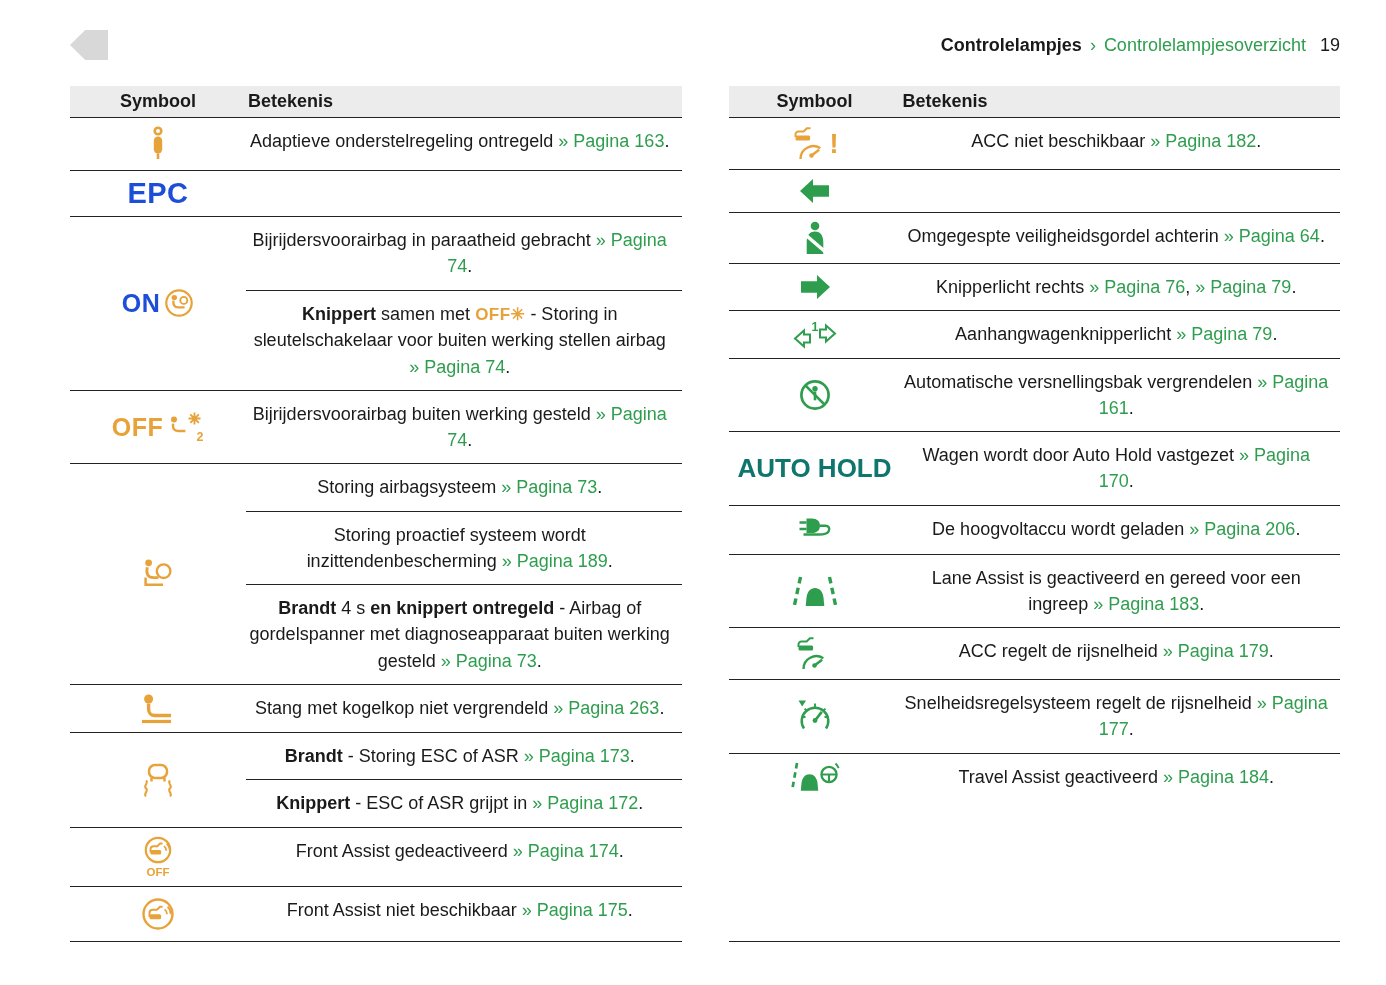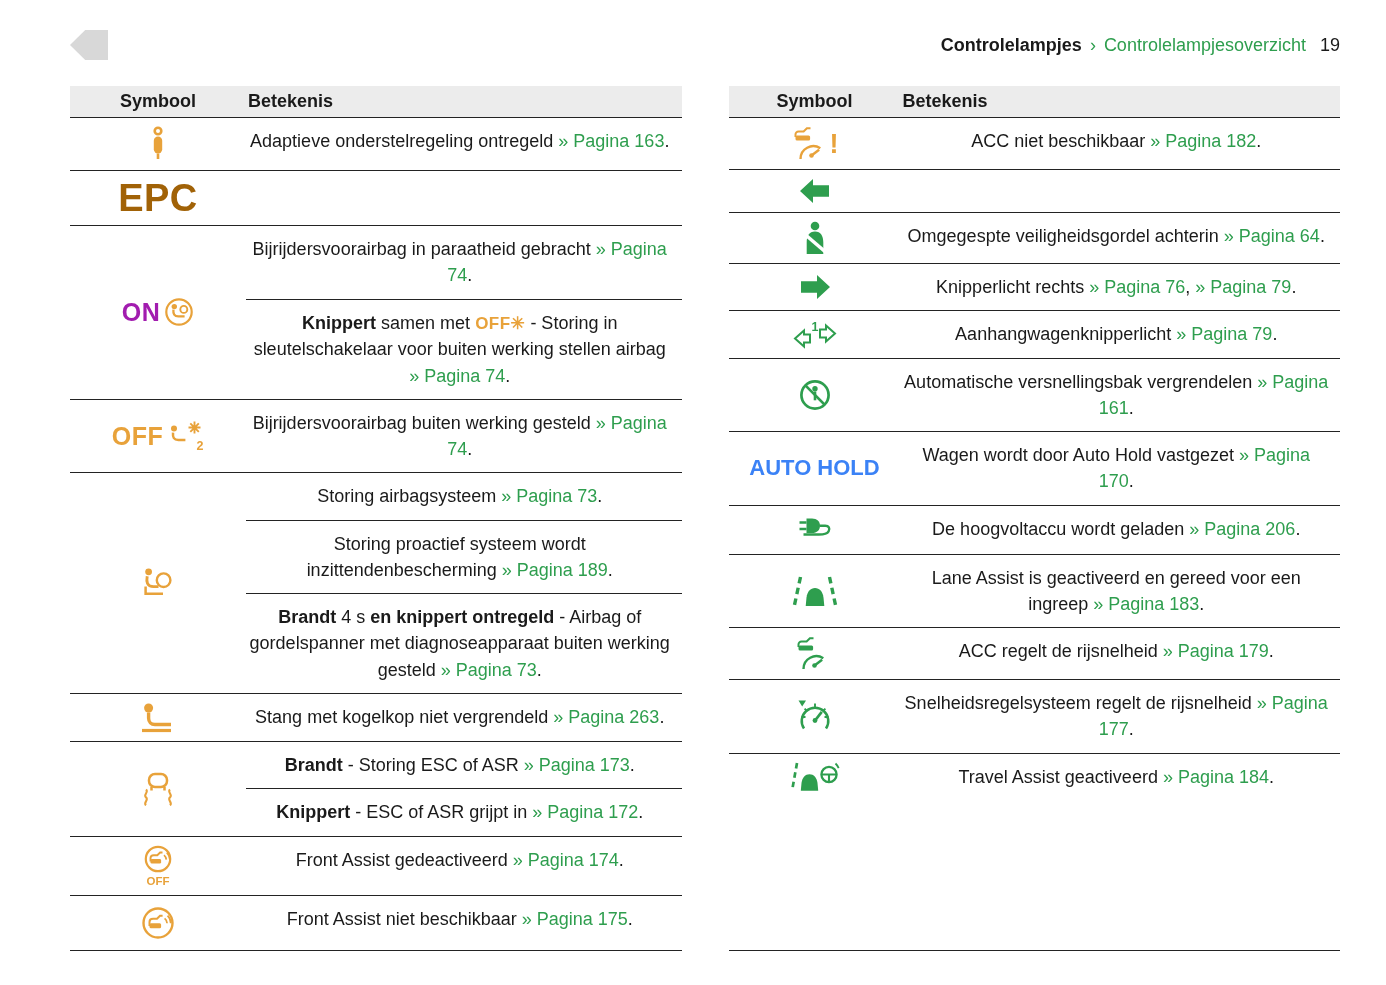--- a/index.html
+++ b/index.html
@@ -72,28 +72,28 @@
               </svg>
             </div>
           </div>
           <div class="rows">
             <div class="row"><span>Adaptieve onderstelregeling ontregeld </span><span class="link">» Pagina 163</span><span>.</span></div>
           </div>
         </div>
         <div class="group">
           <div class="symcell">
             <div class="symwrap">
-              <span class="icon-text" style="color:#a16207;font-size:38px">EPC</span>
-            </div>
-          </div>
-        </div>
-        <div class="group">
-          <div class="symcell">
-            <div class="symwrap">
-              <span class="icon-text" style="color:#a21caf;font-size:25px">ON</span>
+              <span class="icon-text" style="color:#1d4ed8;font-size:29px">EPC</span>
+            </div>
+          </div>
+        </div>
+        <div class="group">
+          <div class="symcell">
+            <div class="symwrap">
+              <span class="icon-text" style="color:#1d4ed8;font-size:25px">ON</span>
               <svg width="30" height="30" viewBox="0 0 30 30">
                 <circle cx="15" cy="15" r="12.7" fill="none" stroke="#E8A23A" stroke-width="2.2"></circle>
                 <circle cx="10.3" cy="9.6" r="2.7" fill="#E8A23A"></circle>
                 <path d="M9.4 12.6c-.4 4.4.9 6.8 5 6.8h6.2" fill="none" stroke="#E8A23A" stroke-width="2.3"></path>
                 <circle cx="19.8" cy="12.4" r="3.5" fill="none" stroke="#E8A23A" stroke-width="1.9"></circle>
               </svg>
             </div>
           </div>
           <div class="rows">
             <div class="row"><span>Bijrijdersvoorairbag in paraatheid gebracht </span><span class="link">» Pagina 74</span><span>.</span></div>
@@ -279,21 +279,21 @@
               </svg>
             </div>
           </div>
           <div class="rows">
             <div class="row"><span>Automatische versnellingsbak vergrendelen </span><span class="link">» Pagina 161</span><span>.</span></div>
           </div>
         </div>
         <div class="group">
           <div class="symcell">
             <div class="symwrap">
-              <span class="icon-text" style="color:#3b82f6;font-size:22px;white-space:nowrap;letter-spacing:0">AUTO HOLD</span>
+              <span class="icon-text" style="color:#0f766e;font-size:26px;white-space:nowrap;letter-spacing:0">AUTO HOLD</span>
             </div>
           </div>
           <div class="rows">
             <div class="row"><span>Wagen wordt door Auto Hold vastgezet </span><span class="link">» Pagina 170</span><span>.</span></div>
           </div>
         </div>
         <div class="group">
           <div class="symcell">
             <div class="symwrap">
               <svg width="36" height="32" viewBox="0 0 36 32">

